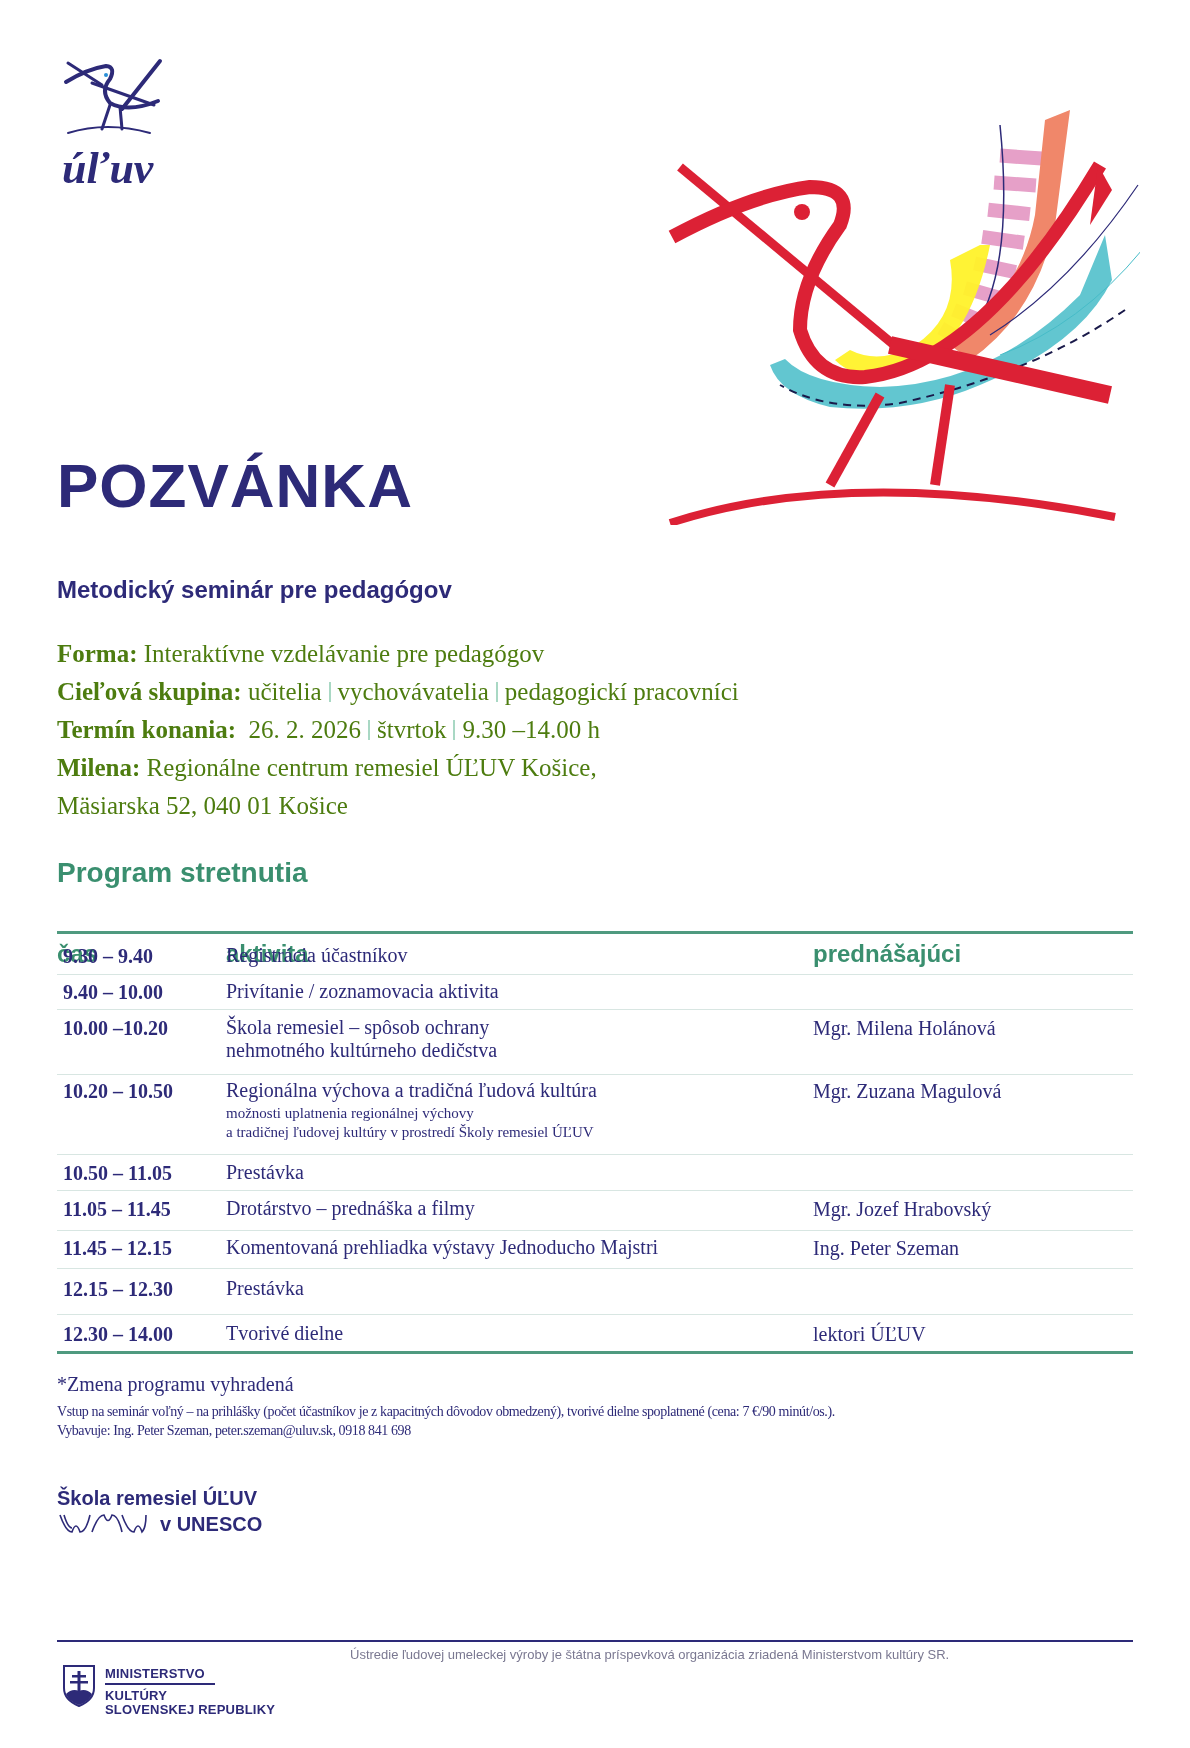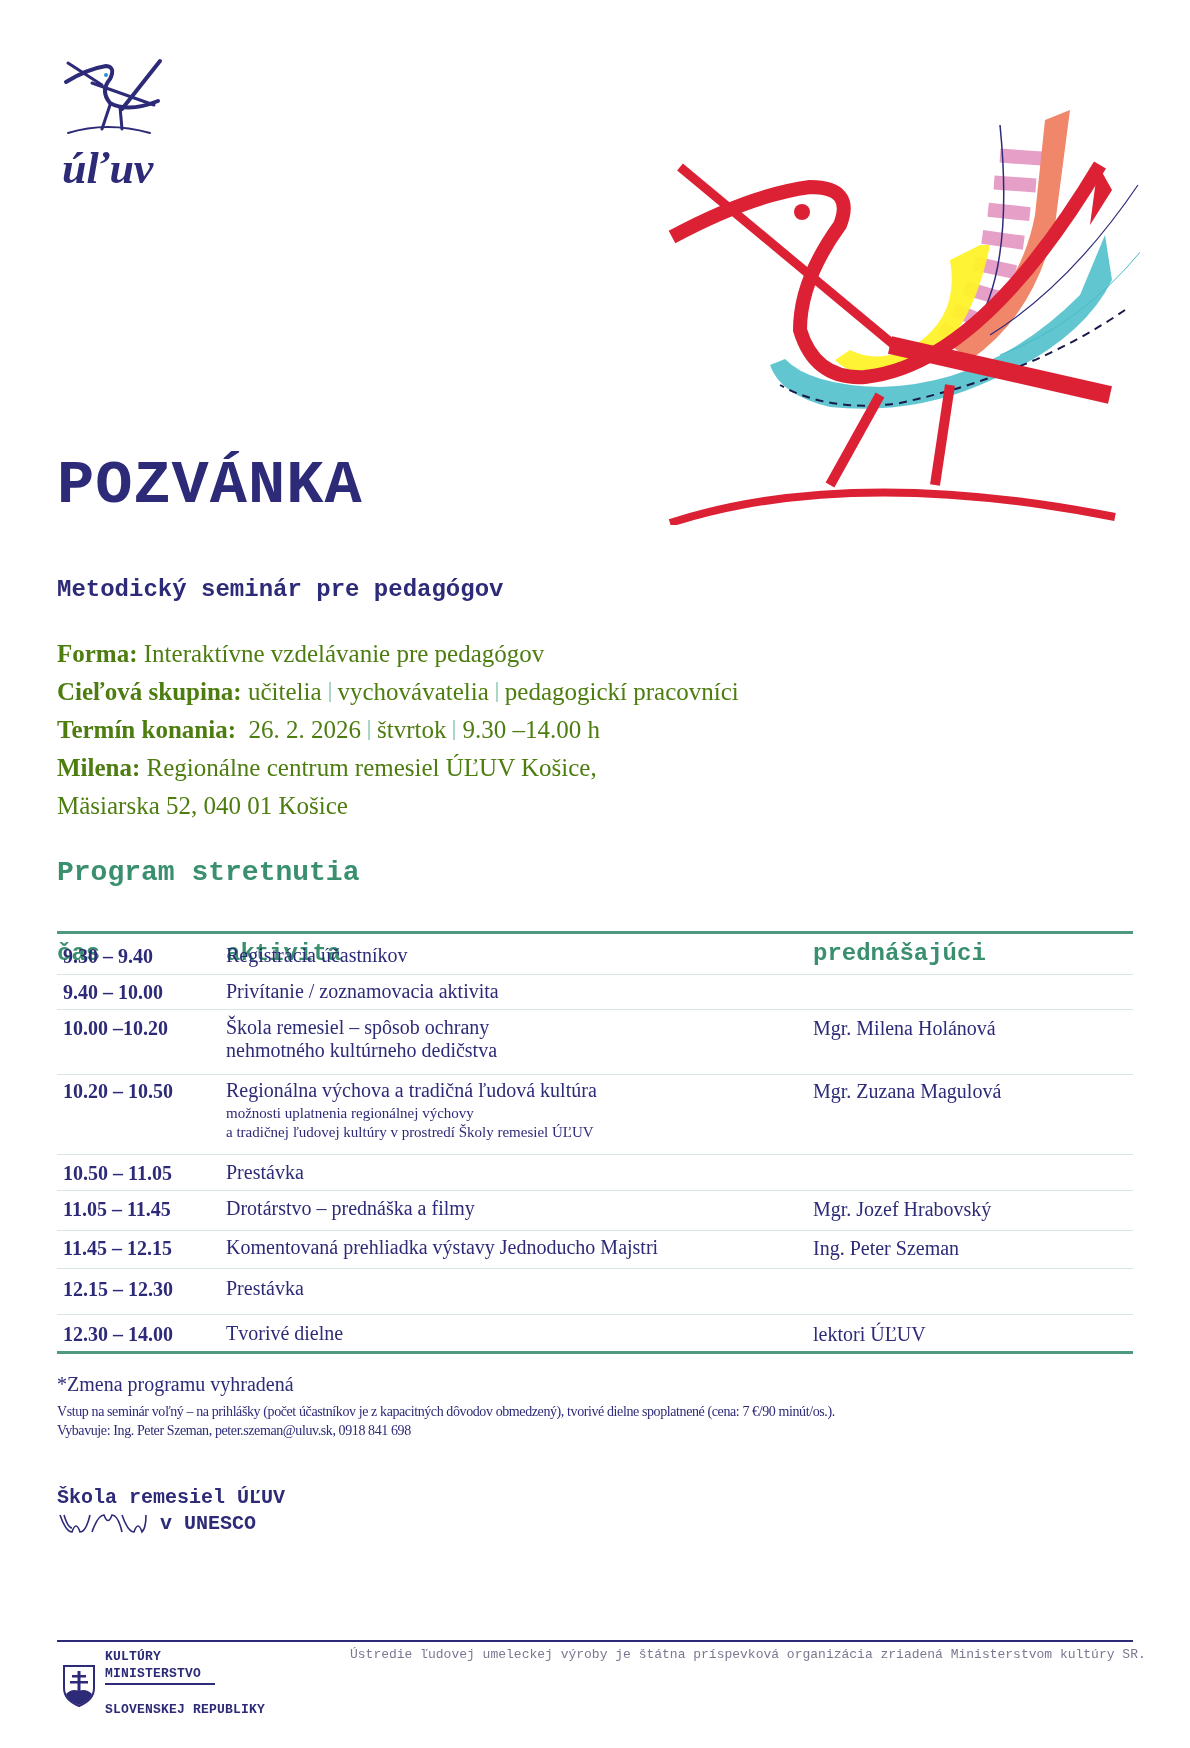--- a/index.html
+++ b/index.html
@@ -1,18 +1,18 @@
 <!DOCTYPE html>
 <html><head>
 <meta charset="utf-8">
 <style>
   html, body { margin: 0; padding: 0; background: #ffffff; }
   body { width: 1190px; height: 1748px; position: relative; overflow: hidden; color: #2d2a78; }
   .abs { position: absolute; }
-  .sans { font-family: Liberation Mono, monospace; }
+  .sans { font-family: Liberation Sans, sans-serif; }
   .serif { font-family: "Liberation Serif", "DejaVu Serif", serif; }
 
   #logo { left: 62px; top: 55px; width: 110px; height: 135px; }
   #hero { left: 650px; top: 95px; width: 490px; height: 430px; }
 
   #title { left: 57px; top: 455px; font-size: 62px; font-weight: 700; letter-spacing: 1px; color: #2d2a78; line-height: 1; }
   #subtitle { left: 57px; top: 578px; font-size: 24px; font-weight: 700; color: #2d2a78; line-height: 1; }
 
   .info-line { left: 57px; font-size: 25px; line-height: 1; color: #4d7c0f; white-space: nowrap; }
   .info-line b { font-weight: 700; }
@@ -183,15 +183,15 @@
 <div id="footer-rule" class="abs"></div>
 <svg id="shield" class="abs" viewBox="0 0 34 44">
   <path d="M2 2 H32 V24 Q32 36 17 42 Q2 36 2 24 Z" fill="#fff" stroke="#2d2a78" stroke-width="2"></path>
   <path d="M4 30 Q10 24 17 27 Q24 24 30 30 Q28 37 17 41 Q6 37 4 30 Z" fill="#2d2a78"></path>
   <rect x="15.5" y="7" width="3" height="20" fill="#2d2a78"></rect>
   <rect x="10" y="11" width="14" height="2.5" fill="#2d2a78"></rect>
   <rect x="8" y="17" width="18" height="2.5" fill="#2d2a78"></rect>
 </svg>
 <div class="abs sans min-text" style="top:1667px">MINISTERSTVO</div>
 <div id="min-underline" class="abs"></div>
-<div class="abs sans min-text" style="top:1650px">KULTÚRY</div>
+<div class="abs sans min-text" style="top:1689px">KULTÚRY</div>
 <div class="abs sans min-text" style="top:1703px">SLOVENSKEJ REPUBLIKY</div>
 <div id="footer-text" class="abs sans">Ústredie ľudovej umeleckej výroby je štátna príspevková organizácia zriadená Ministerstvom kultúry SR.</div>
 
 </body></html>

